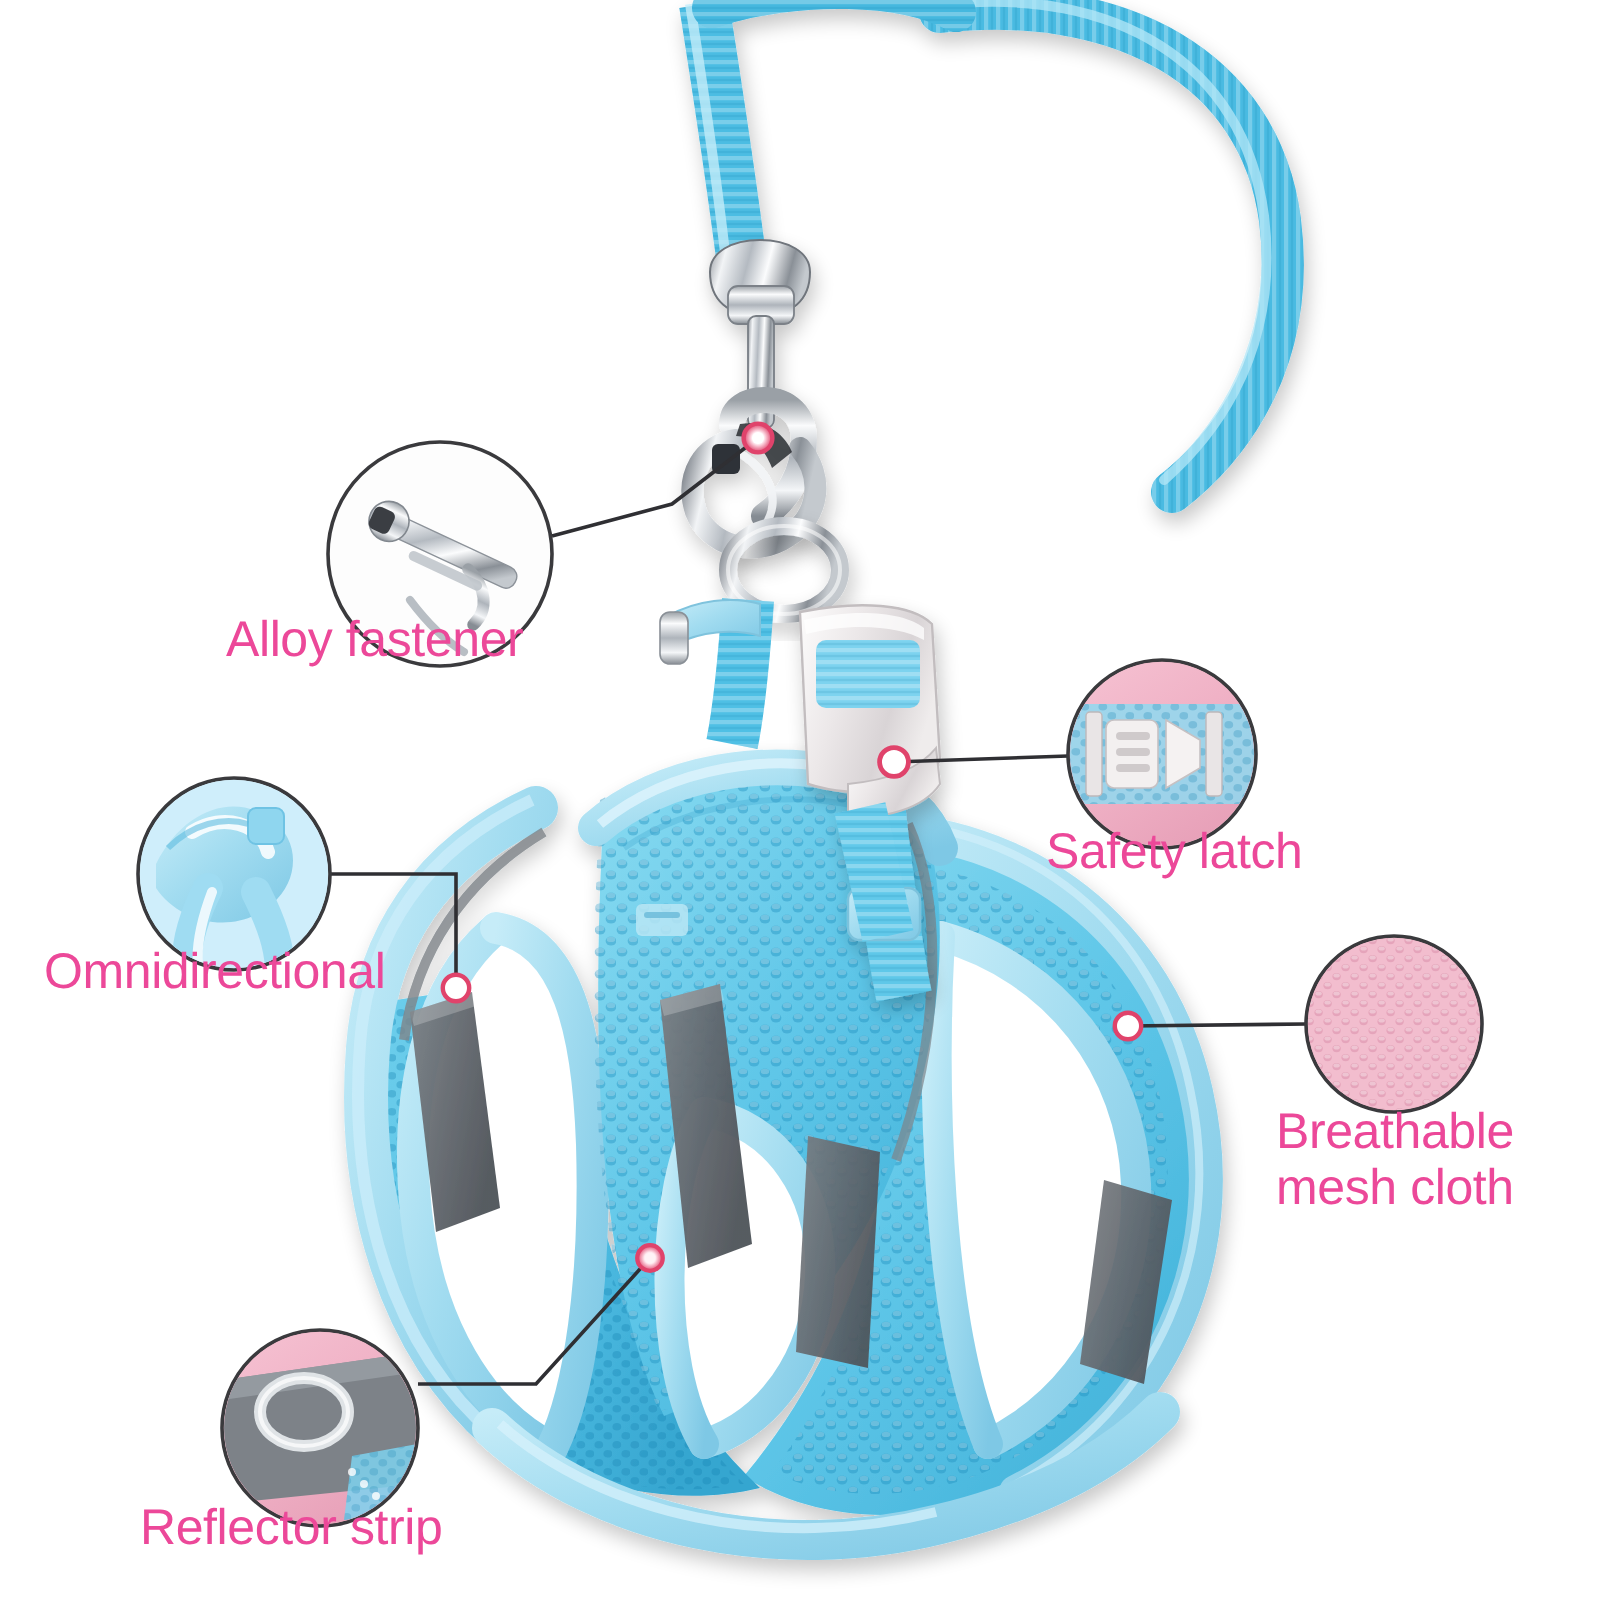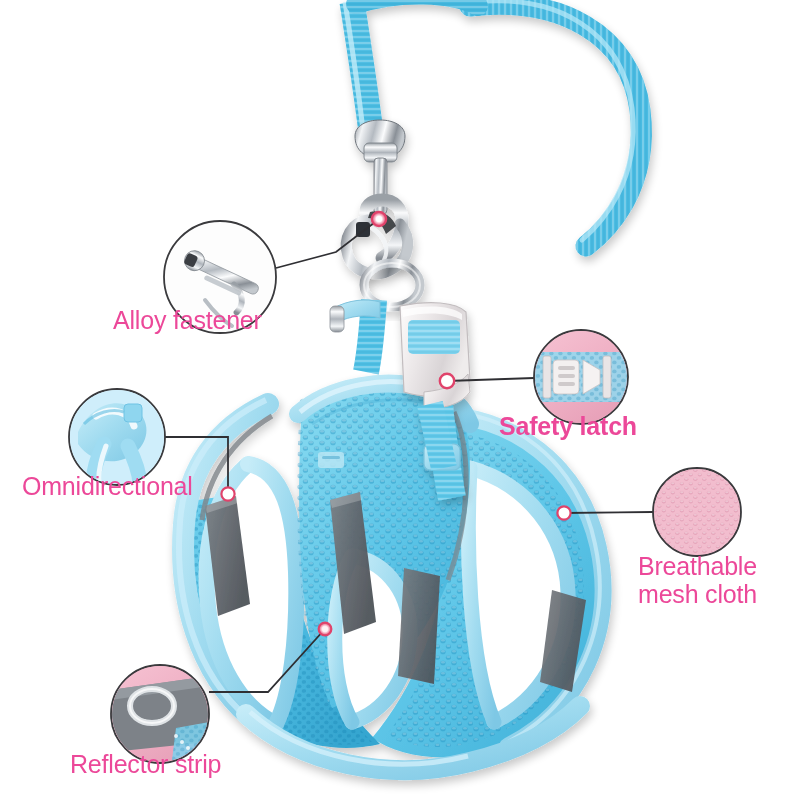--- a/index.html
+++ b/index.html
@@ -407,21 +407,21 @@
 
         <circle cx="176" cy="736" r="2" fill="#ffffff" opacity="0.8"></circle>
         <circle cx="182" cy="742" r="2" fill="#ffffff" opacity="0.8"></circle>
         <circle cx="188" cy="748" r="2" fill="#ffffff" opacity="0.8"></circle>
       </g>
     </g>
   </svg>
 
   <div class="callout-label" style="left:113px;top:306px;">Alloy fastener</div>
 
-  <div class="callout-label" style="left:499px;top:412px;font-weight:bold;">Safety latch</div>
+  <div class="callout-label" style="left:523px;top:412px;">Safety latch</div>
 
   <div class="callout-label" style="left:22px;top:472px;">Omnidirectional</div>
 
   <div class="callout-label" style="left:70px;top:750px;">Reflector strip</div>
 
   <div class="callout-label" style="left:638px;top:552px;">Breathable
 mesh cloth</div>
 
 </div>
 

